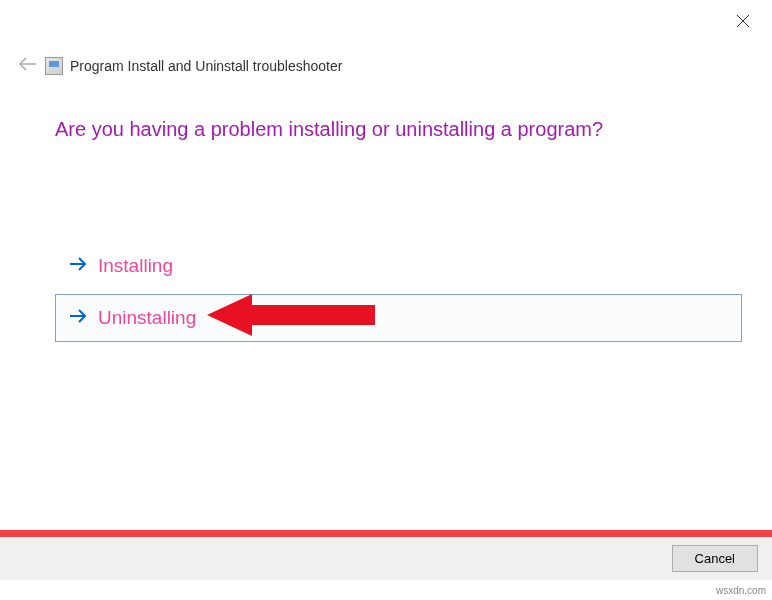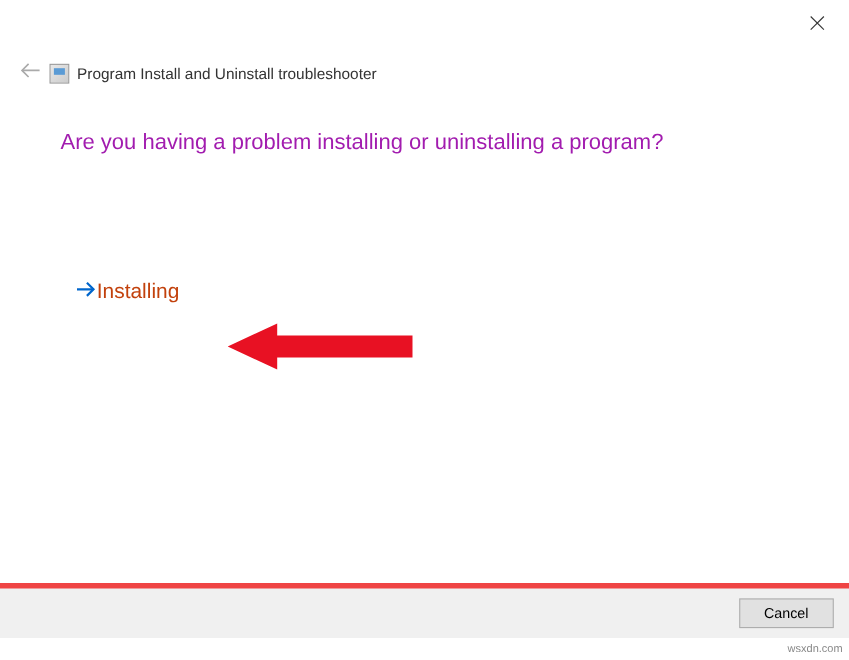--- a/index.html
+++ b/index.html
@@ -79,23 +79,24 @@
     }
     .options {
       position: absolute;
       top: 242px;
       left: 55px;
       right: 30px;
     }
     .option-item {
       display: flex;
       align-items: center;
+      gap: 10px;
       padding: 12px 12px;
       font-size: 19px;
-      color: #c2410c;
+      color: #ec4899;
       cursor: pointer;
       border: 1px solid transparent;
       margin-bottom: 4px;
     }
     .option-item.selected {
       border: 1px solid #7da2ce;
       background: rgba(125,162,206,0.03);
     }
     .option-arrow svg {
       width: 20px;
@@ -110,21 +111,21 @@
       left: 207px;
       pointer-events: none;
     }
     .footer {
       position: absolute;
       bottom: 20px;
       left: 0;
       right: 0;
       height: 50px;
       background: #f0f0f0;
-      border-top: 5px solid #ef4444;
+      border-top: 7px solid #ef4444;
       display: flex;
       justify-content: flex-end;
       align-items: center;
       padding-right: 14px;
       padding-left: 44px;
     }
     .cancel-btn {
       background: #e1e1e1;
       border: 1px solid #adadad;
       padding: 5px 22px;
@@ -167,20 +168,29 @@
 <div class="options">
   <div class="option-item">
     <span class="option-arrow">
       <svg viewBox="0 0 20 16">
         <line x1="2" y1="8" x2="17" y2="8"></line>
         <polyline points="11,2 17,8 11,14"></polyline>
       </svg>
     </span>
     <span>Installing</span>
   </div>
+  <div class="option-item selected">
+    <span class="option-arrow">
+      <svg viewBox="0 0 20 16">
+        <line x1="2" y1="8" x2="17" y2="8"></line>
+        <polyline points="11,2 17,8 11,14"></polyline>
+      </svg>
+    </span>
+    <span>Uninstalling</span>
+  </div>
 </div>
 
 <div class="annotation-arrow">
   <svg width="170" height="54" viewBox="0 0 170 54">
     <polygon points="0,27 45,6 45,17 168,17 168,37 45,37 45,48" fill="#e81123"></polygon>
   </svg>
 </div>
 
 <div class="footer">
   <button class="cancel-btn">Cancel</button>

